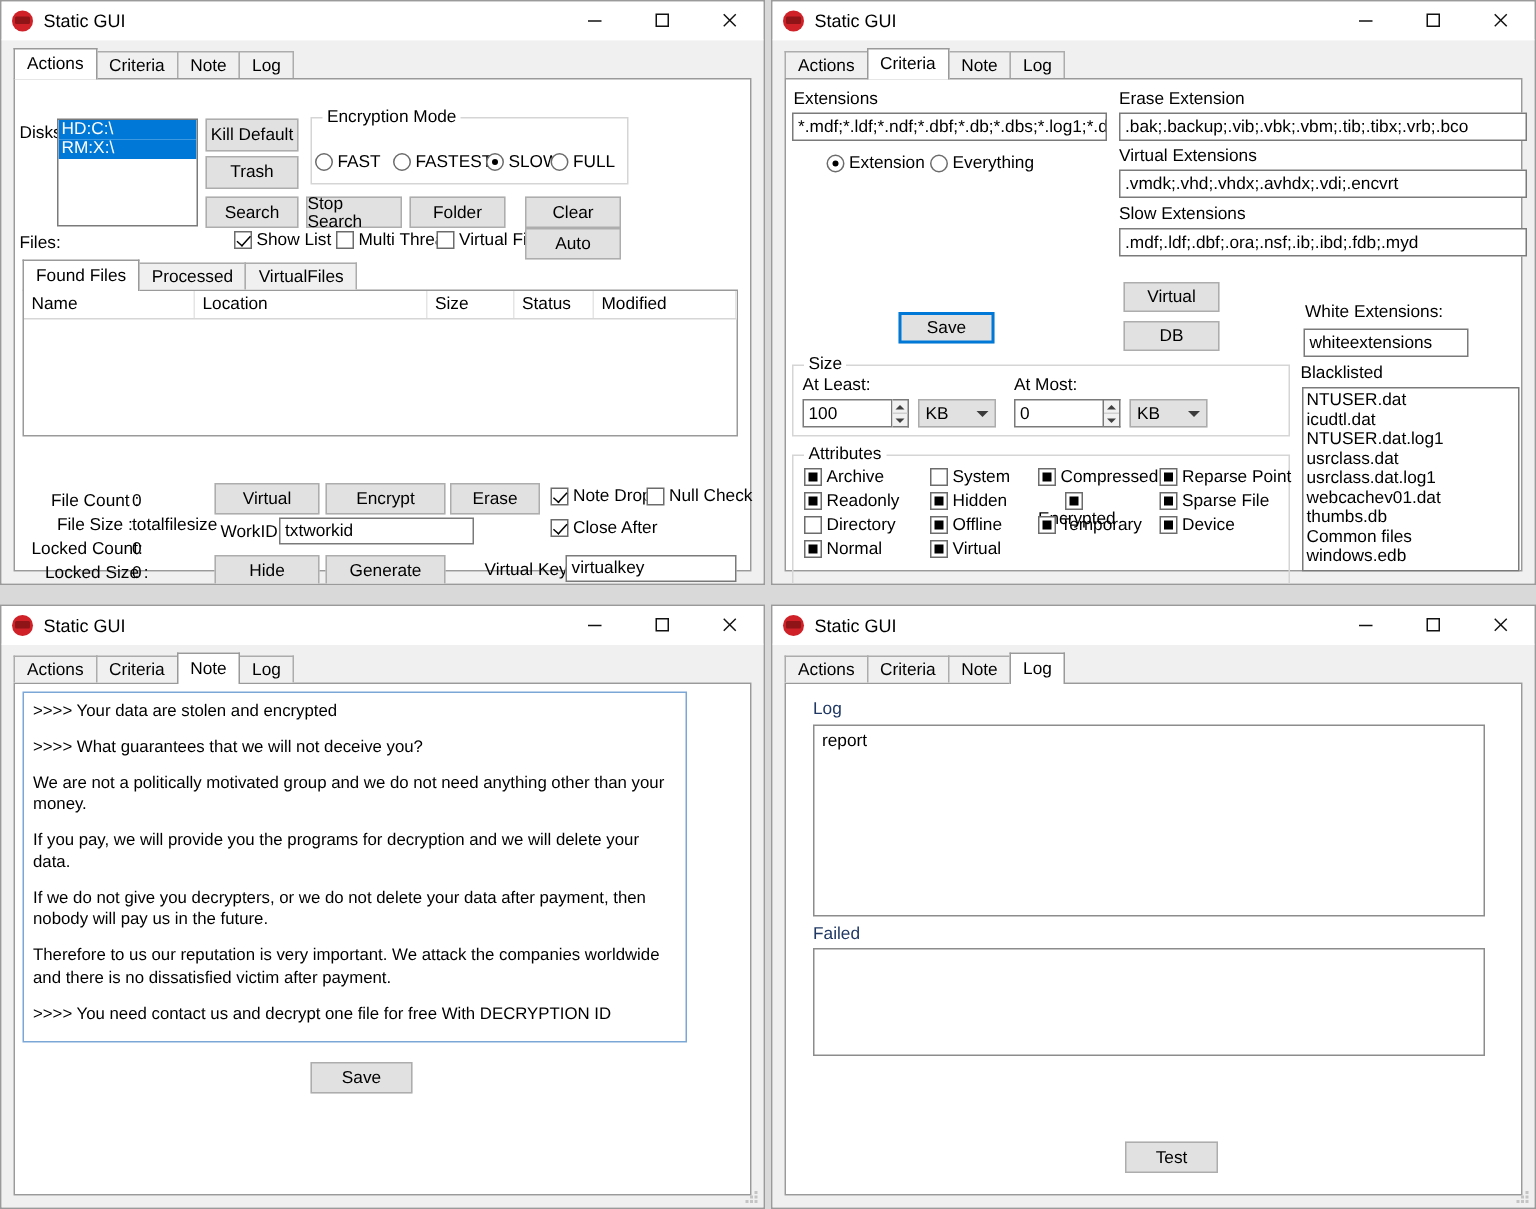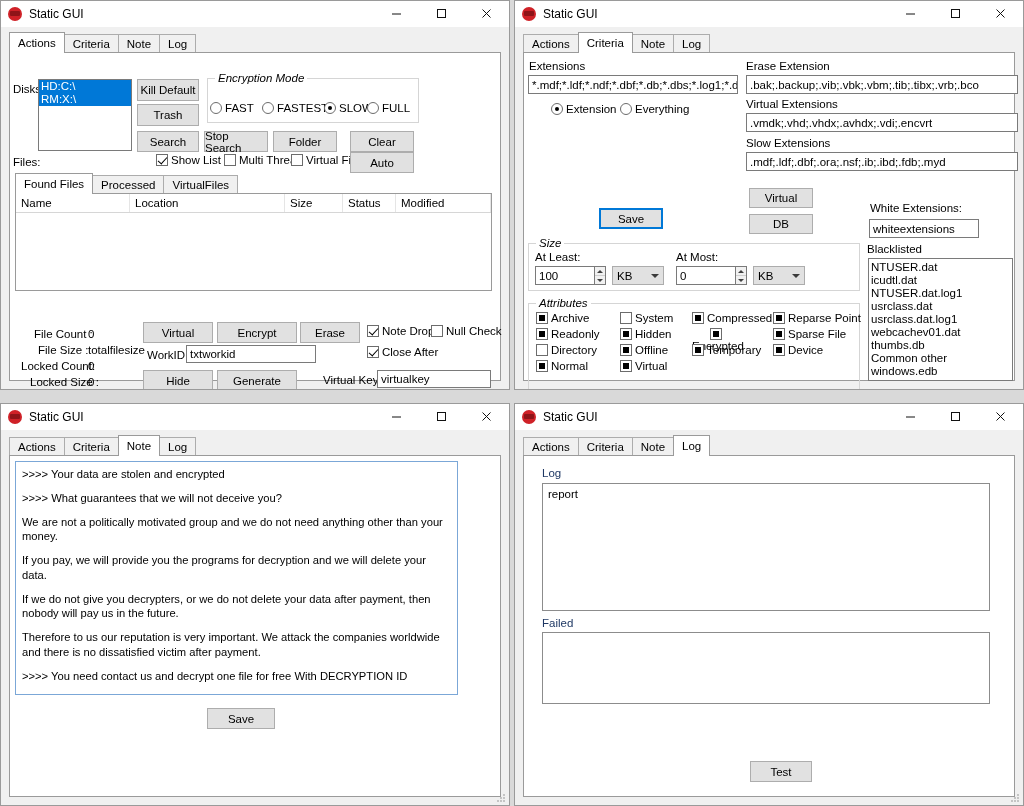--- a/index.html
+++ b/index.html
@@ -165,21 +165,20 @@
     position: absolute;
     border: 1px solid #d5d5d5;
   }
   .group > .glabel {
     position: absolute;
     top: -7px; left: 7px;
     background: #ffffff;
     padding: 0 3px;
     font-size: 11.5px;
     color: #000;
-    font-style: italic;
   }
 
   
   .cb { position: absolute; display: flex; align-items: center; white-space: nowrap; font-size: 11.5px; }
   .cb .box {
     width: 12px; height: 12px;
     border: 1px solid #6c6c6c;
     background: #fff;
     margin-right: 3px;
     position: relative;
@@ -503,21 +502,21 @@
 
         <div class="lbl" style="left:343px; top:190px;">Blacklisted</div>
         <div class="listbox" style="left:344px; top:205px; width:145px; height:123px; padding:2px 0 0 0;">
           <div class="lb-item">NTUSER.dat</div>
           <div class="lb-item">icudtl.dat</div>
           <div class="lb-item">NTUSER.dat.log1</div>
           <div class="lb-item">usrclass.dat</div>
           <div class="lb-item">usrclass.dat.log1</div>
           <div class="lb-item">webcachev01.dat</div>
           <div class="lb-item">thumbs.db</div>
-          <div class="lb-item">Common other</div>
+          <div class="lb-item">Common files</div>
           <div class="lb-item">windows.edb</div>
           <div class="lb-item">.exe</div>
 
         </div>
 
         <div class="group" style="left:4px; top:190px; width:332px; height:48px;">
           <div class="glabel">Size</div>
         </div>
         <div class="lbl" style="left:11px; top:198px;">At Least:</div>
         <div class="txt" style="left:11px; top:213px; width:60px; height:19px;">100</div>

